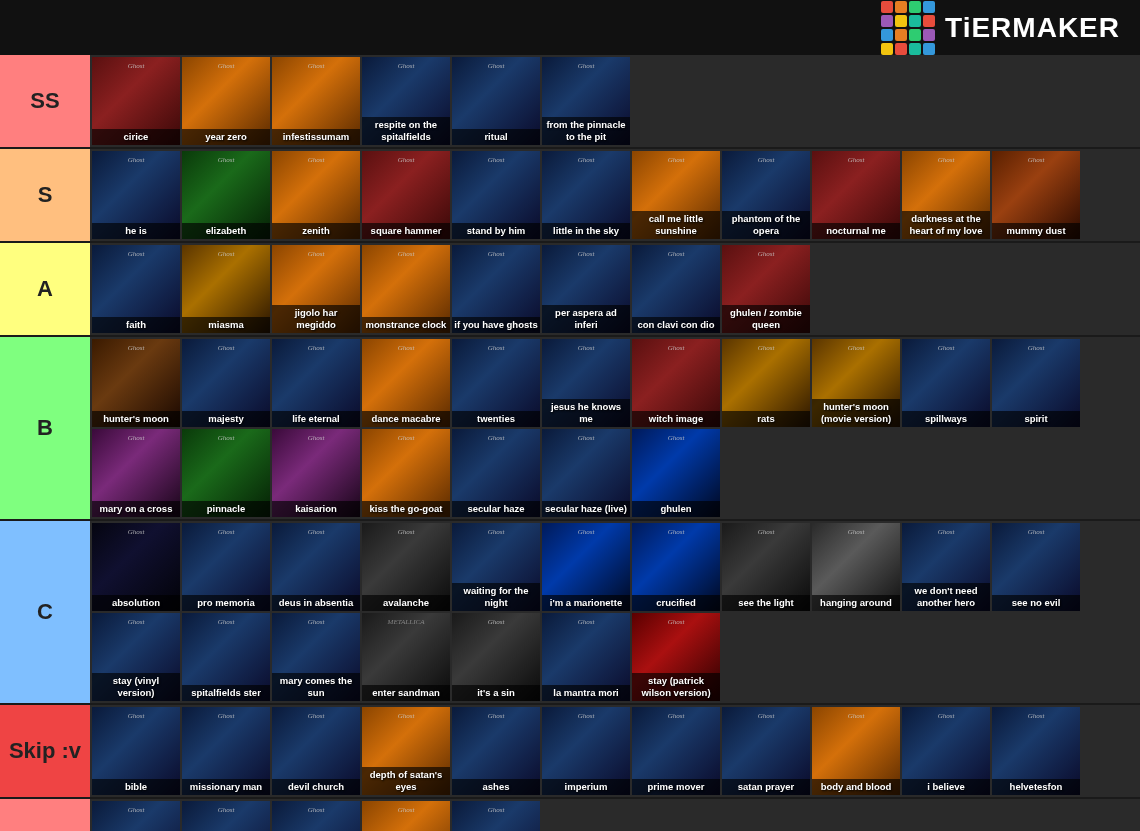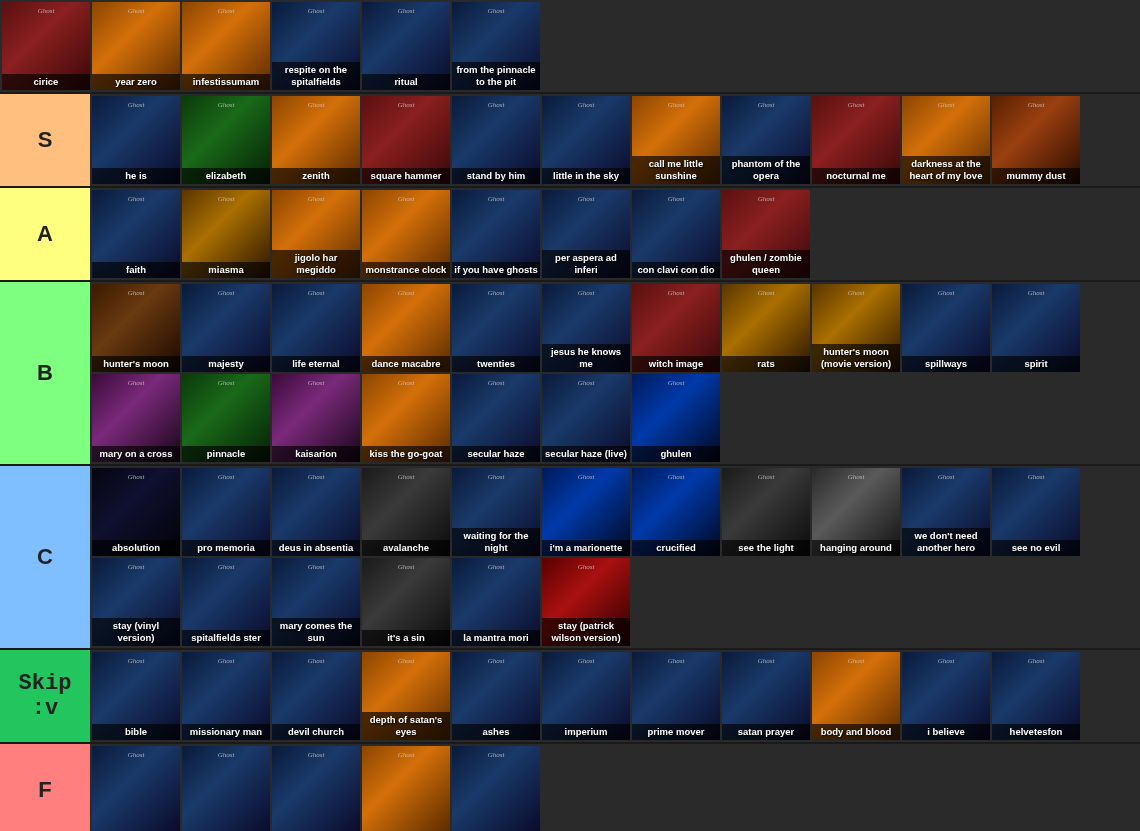--- a/index.html
+++ b/index.html
@@ -114,23 +114,47 @@
     .bg-amber { background: linear-gradient(135deg, #5a3500 0%, #aa7000 40%, #2a1500 100%); }
     .bg-plum { background: linear-gradient(135deg, #3a0a3a 0%, #7a2a7a 40%, #180518 100%); }
     .bg-ash { background: linear-gradient(135deg, #2a2a2a 0%, #5a5a5a 40%, #101010 100%); }
     .bg-cobalt { background: linear-gradient(135deg, #001a5a 0%, #003aaa 40%, #000820 100%); }
   </style>
 </head>
 <body>
 
 <div class="tiermaker-container">
 
+  <div class="header-row">
+    <div class="tiermaker-logo">
+      <div class="logo-grid" id="logo-grid">
+          <div class="logo-cell" style="background: rgb(231, 76, 60);"></div>
+          <div class="logo-cell" style="background: rgb(230, 126, 34);"></div>
+          <div class="logo-cell" style="background: rgb(46, 204, 113);"></div>
+          <div class="logo-cell" style="background: rgb(52, 152, 219);"></div>
+          <div class="logo-cell" style="background: rgb(155, 89, 182);"></div>
+          <div class="logo-cell" style="background: rgb(241, 196, 15);"></div>
+          <div class="logo-cell" style="background: rgb(26, 188, 156);"></div>
+          <div class="logo-cell" style="background: rgb(231, 76, 60);"></div>
+          <div class="logo-cell" style="background: rgb(52, 152, 219);"></div>
+          <div class="logo-cell" style="background: rgb(230, 126, 34);"></div>
+          <div class="logo-cell" style="background: rgb(46, 204, 113);"></div>
+          <div class="logo-cell" style="background: rgb(155, 89, 182);"></div>
+          <div class="logo-cell" style="background: rgb(241, 196, 15);"></div>
+          <div class="logo-cell" style="background: rgb(231, 76, 60);"></div>
+          <div class="logo-cell" style="background: rgb(26, 188, 156);"></div>
+          <div class="logo-cell" style="background: rgb(52, 152, 219);"></div>
+        </div>
+      <span class="logo-title">TiERMAKER</span>
+    </div>
+  </div>
 
   <div id="tiers-container">
       <div class="tier-row">
+        <div class="tier-label" style="background: rgb(255, 127, 127);">SS</div>
         <div class="tier-items">
           <div class="item">
             <div class="item-bg bg-dark-red">
               <div style="position: absolute; top: 5px; left: 50%; transform: translateX(-50%); color: rgb(204, 204, 204); font-size: 7px; font-style: italic; font-family: serif; white-space: nowrap; opacity: 0.8; text-align: center;">Ghost</div>
               <div class="item-label">cirice</div>
             </div>
           </div>
           <div class="item">
             <div class="item-bg bg-orange">
               <div style="position: absolute; top: 5px; left: 50%; transform: translateX(-50%); color: rgb(204, 204, 204); font-size: 7px; font-style: italic; font-family: serif; white-space: nowrap; opacity: 0.8; text-align: center;">Ghost</div>
@@ -482,40 +506,46 @@
             </div>
           </div>
           <div class="item">
             <div class="item-bg bg-dark-blue">
               <div style="position: absolute; top: 5px; left: 50%; transform: translateX(-50%); color: rgb(204, 204, 204); font-size: 7px; font-style: italic; font-family: serif; white-space: nowrap; opacity: 0.8; text-align: center;">Ghost</div>
               <div class="item-label">mary comes the sun</div>
             </div>
           </div>
           <div class="item">
             <div class="item-bg bg-charcoal">
+              <div style="position: absolute; top: 5px; left: 50%; transform: translateX(-50%); color: rgb(153, 153, 153); font-size: 7px; font-style: italic; font-family: serif; white-space: nowrap; opacity: 0.8; text-align: center;">METALLICA</div>
+              <div class="item-label">enter sandman</div>
+            </div>
+          </div>
+          <div class="item">
+            <div class="item-bg bg-charcoal">
               <div style="position: absolute; top: 5px; left: 50%; transform: translateX(-50%); color: rgb(204, 204, 204); font-size: 7px; font-style: italic; font-family: serif; white-space: nowrap; opacity: 0.8; text-align: center;">Ghost</div>
               <div class="item-label">it's a sin</div>
             </div>
           </div>
           <div class="item">
             <div class="item-bg bg-dark-blue">
               <div style="position: absolute; top: 5px; left: 50%; transform: translateX(-50%); color: rgb(204, 204, 204); font-size: 7px; font-style: italic; font-family: serif; white-space: nowrap; opacity: 0.8; text-align: center;">Ghost</div>
               <div class="item-label">la mantra mori</div>
             </div>
           </div>
           <div class="item">
             <div class="item-bg bg-crimson">
               <div style="position: absolute; top: 5px; left: 50%; transform: translateX(-50%); color: rgb(204, 204, 204); font-size: 7px; font-style: italic; font-family: serif; white-space: nowrap; opacity: 0.8; text-align: center;">Ghost</div>
               <div class="item-label">stay (patrick wilson version)</div>
             </div>
           </div>
         </div>
       </div>
       <div class="tier-row">
-        <div class="tier-label" style="background: #22c55e; font-family: Liberation Mono, monospace;">Skip :v</div>
+        <div class="tier-label" style="background: #ef4444;">Skip :v</div>
         <div class="tier-items">
           <div class="item">
             <div class="item-bg bg-dark-blue">
               <div style="position: absolute; top: 5px; left: 50%; transform: translateX(-50%); color: rgb(204, 204, 204); font-size: 7px; font-style: italic; font-family: serif; white-space: nowrap; opacity: 0.8; text-align: center;">Ghost</div>
               <div class="item-label">bible</div>
             </div>
           </div>
           <div class="item">
             <div class="item-bg bg-dark-blue">
               <div style="position: absolute; top: 5px; left: 50%; transform: translateX(-50%); color: rgb(204, 204, 204); font-size: 7px; font-style: italic; font-family: serif; white-space: nowrap; opacity: 0.8; text-align: center;">Ghost</div>

